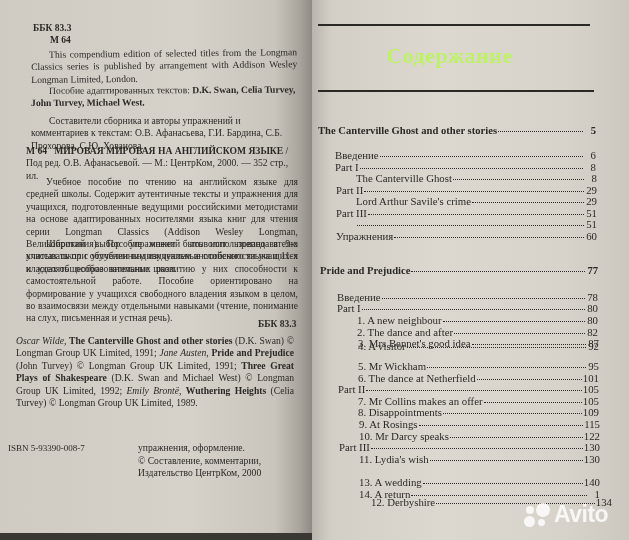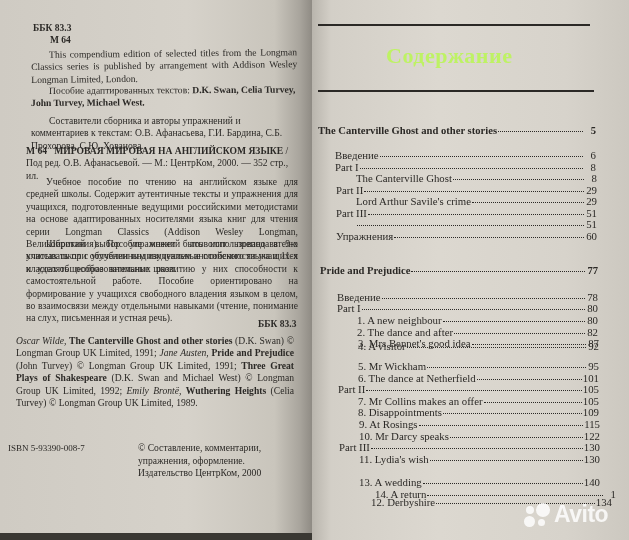--- a/index.html
+++ b/index.html
@@ -81,22 +81,22 @@
     <span class="b">М 64</span>&nbsp;&nbsp;&nbsp;<span class="b">МИРОВАЯ МИРОВАЯ НА АНГЛИЙСКОМ ЯЗЫКЕ</span><span> / Под ред. О.В. Афанасьевой. — М.: ЦентрКом, 2000. — 352 стр., ил.</span>
   </div>
   <div class="lp p5">Учебное пособие по чтению на английском языке для средней школы. Содержит аутентичные тексты и упражнения для учащихся, подготовленные ведущими российскими методистами на основе адаптированных носителями языка книг для чтения серии Longman Classics (Addison Wesley Longman, Великобритания). Пособие может быть использовано в 9-х классах школ с углубленным изучением английского языка и 11-х классах общеобразовательных школ.</div>
   <div class="lp p6">Широкий выбор упражнений позволит преподавателю учитывать при обучении индивидуальные особенности учащихся и уделять особое внимание развитию у них способности к самостоятельной работе. Пособие ориентировано на формирование у учащихся свободного владения языком в целом, во взаимосвязи между отдельными навыками (чтение, понимание на слух, письменная и устная речь).</div>
   <div class="lp bbk2">ББК 83.3</div>
   <div class="lp p7">
     <span class="i">Oscar Wilde, </span><span class="b">The Canterville Ghost and other stories</span><span> (D.K. Swan) © Longman Group UK Limited, 1991; </span><span class="i">Jane Austen, </span><span class="b">Pride and Prejudice</span><span> (John Turvey) © Longman Group UK Limited, 1991; </span><span class="i"></span><span class="b">Three Great Plays of Shakespeare</span><span> (D.K. Swan and Michael West) © Longman Group UK Limited, 1992; </span><span class="i">Emily Brontë, </span><span class="b">Wuthering Heights</span><span> (Celia Turvey) © Longman Group UK Limited, 1989.</span>
   </div>
   <div class="lp isbn">ISBN  5-93390-008-7</div>
   <div class="lp copy">
+    <div>упражнения, оформление.</div>
     <div>© Составление, комментарии,</div>
-    <div>упражнения, оформление.</div>
     <div>Издательство ЦентрКом, 2000</div>
   </div>
 
   <div class="rule" style="top:24px;"></div>
   <div class="toc-title">Содержание</div>
   <div class="rule" style="top:90px;width:276px;"></div>
 
   <div id="toc">
       <div class="row head" style="left: 318px; top: 125px; width: 278px;">
         <span class="t">The Canterville Ghost and other stories</span>
@@ -225,21 +225,21 @@
       <div class="row" style="left: 371px; top: 464px; width: 241px; margin-top: 32px;">
         <span class="t">12. Derbyshire</span>
         <span class="d"></span>
         <span class="p">134</span>
       </div>
       <div class="row" style="left: 359px; top: 476px; width: 241px;">
         <span class="t">13. A wedding</span>
         <span class="d"></span>
         <span class="p">140</span>
       </div>
-      <div class="row" style="left: 359px; top: 488px; width: 241px; margin-left: 16px;">
+      <div class="row" style="left: 359px; top: 488px; width: 241px;">
         <span class="t">14. A return</span>
         <span class="d"></span>
         <span class="p">1</span>
       </div>
     </div>
 
   <div class="watermark">
     <div class="dots">
       <span style="left:12px;top:0;width:14px;height:14px;"></span>
       <span style="left:2px;top:3px;width:8px;height:8px;"></span>

